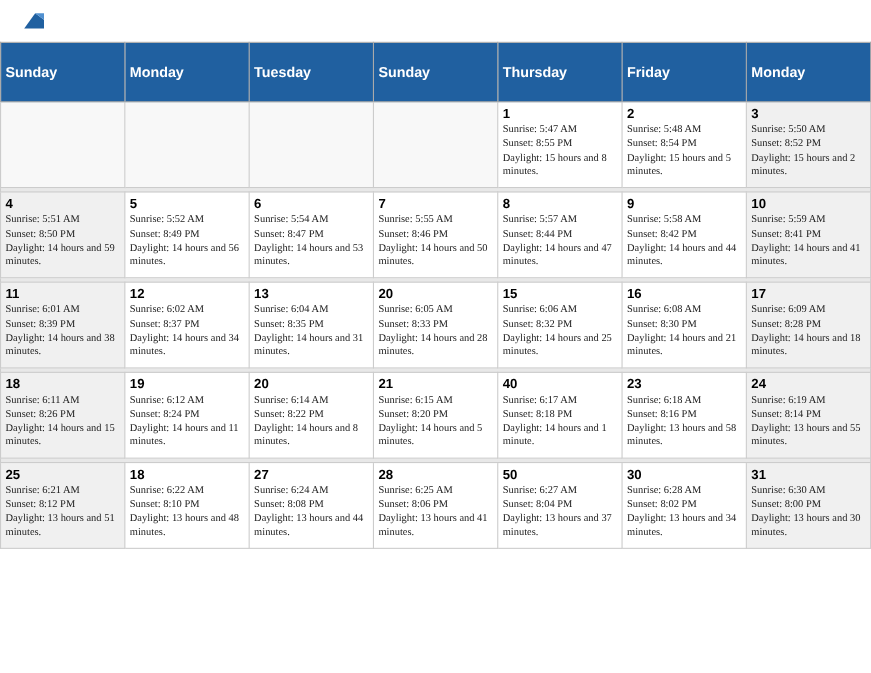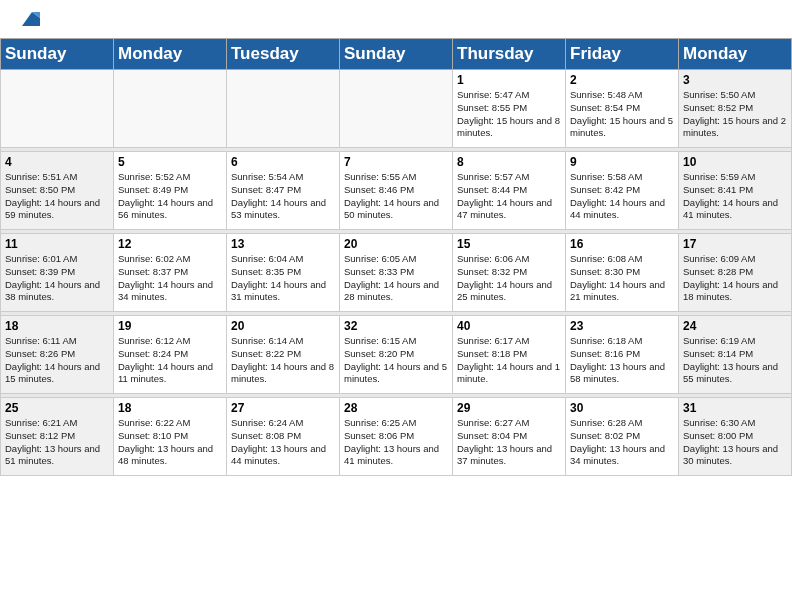--- a/index.html
+++ b/index.html
@@ -8,26 +8,26 @@
     .header { display: flex; justify-content: space-between; align-items: flex-start; padding: 12px 16px 8px 16px; }
     .logo { display: flex; align-items: center; }
     .logo-text { font-size: 18px; font-weight: bold; color: #1a1a1a; line-height: 1.1; }
     .logo-text span { color: #2060a0; }
 
     .title-block { text-align: right; }
     .month-year { font-size: 32px; color: #1a1a1a; font-weight: 300; }
     .location { font-size: 14px; color: #444; }
 
     .calendar { width: 100%; border-collapse: collapse; font-size: 9.5px; }
-    .calendar th { background: #2060a0; color: #fff; text-align: left; padding: 5px 4px; font-size: 17px; border: 1px solid #aaa; }
+    .calendar th { background: #2060a0; color: #fff; text-align: left; padding: 19px 4px; font-size: 13px; border: 1px solid #aaa; }
     .calendar td { border: 1px solid #ccc; vertical-align: top; padding: 3px 4px; width: 113px; height: 78px; background: #fff; }
     .calendar td.empty { background: #f8f8f8; }
     .calendar td.weekend { background: #f0f0f0; }
     .day-number { font-weight: bold; font-size: 12px; margin-bottom: 2px; }
-    .day-info { line-height: 1.35; color: #222; }
+    .day-info { line-height: 1.35; color: #222; font-family: Liberation Serif, serif; }
   </style>
 </head>
 <body>
 
 <div class="header">
   <div class="logo">
     <div>
       <div style="display:flex;align-items:center;">
         <span class="logo-text">
           <span></span>
@@ -153,21 +153,21 @@
         </td>
         <td>
           <div class="day-number">19</div>
           <div class="day-info">Sunrise: 6:12 AM<br>Sunset: 8:24 PM<br>Daylight: 14 hours and 11 minutes.</div>
         </td>
         <td>
           <div class="day-number">20</div>
           <div class="day-info">Sunrise: 6:14 AM<br>Sunset: 8:22 PM<br>Daylight: 14 hours and 8 minutes.</div>
         </td>
         <td>
-          <div class="day-number">32</div>
+          <div class="day-number">21</div>
           <div class="day-info">Sunrise: 6:15 AM<br>Sunset: 8:20 PM<br>Daylight: 14 hours and 5 minutes.</div>
         </td>
         <td>
           <div class="day-number">40</div>
           <div class="day-info">Sunrise: 6:17 AM<br>Sunset: 8:18 PM<br>Daylight: 14 hours and 1 minute.</div>
         </td>
         <td>
           <div class="day-number">23</div>
           <div class="day-info">Sunrise: 6:18 AM<br>Sunset: 8:16 PM<br>Daylight: 13 hours and 58 minutes.</div>
         </td>
@@ -190,21 +190,21 @@
         </td>
         <td>
           <div class="day-number">27</div>
           <div class="day-info">Sunrise: 6:24 AM<br>Sunset: 8:08 PM<br>Daylight: 13 hours and 44 minutes.</div>
         </td>
         <td>
           <div class="day-number">28</div>
           <div class="day-info">Sunrise: 6:25 AM<br>Sunset: 8:06 PM<br>Daylight: 13 hours and 41 minutes.</div>
         </td>
         <td>
-          <div class="day-number">29</div>
+          <div class="day-number">50</div>
           <div class="day-info">Sunrise: 6:27 AM<br>Sunset: 8:04 PM<br>Daylight: 13 hours and 37 minutes.</div>
         </td>
         <td>
           <div class="day-number">30</div>
           <div class="day-info">Sunrise: 6:28 AM<br>Sunset: 8:02 PM<br>Daylight: 13 hours and 34 minutes.</div>
         </td>
         <td class="weekend">
           <div class="day-number">31</div>
           <div class="day-info">Sunrise: 6:30 AM<br>Sunset: 8:00 PM<br>Daylight: 13 hours and 30 minutes.</div>
         </td>

